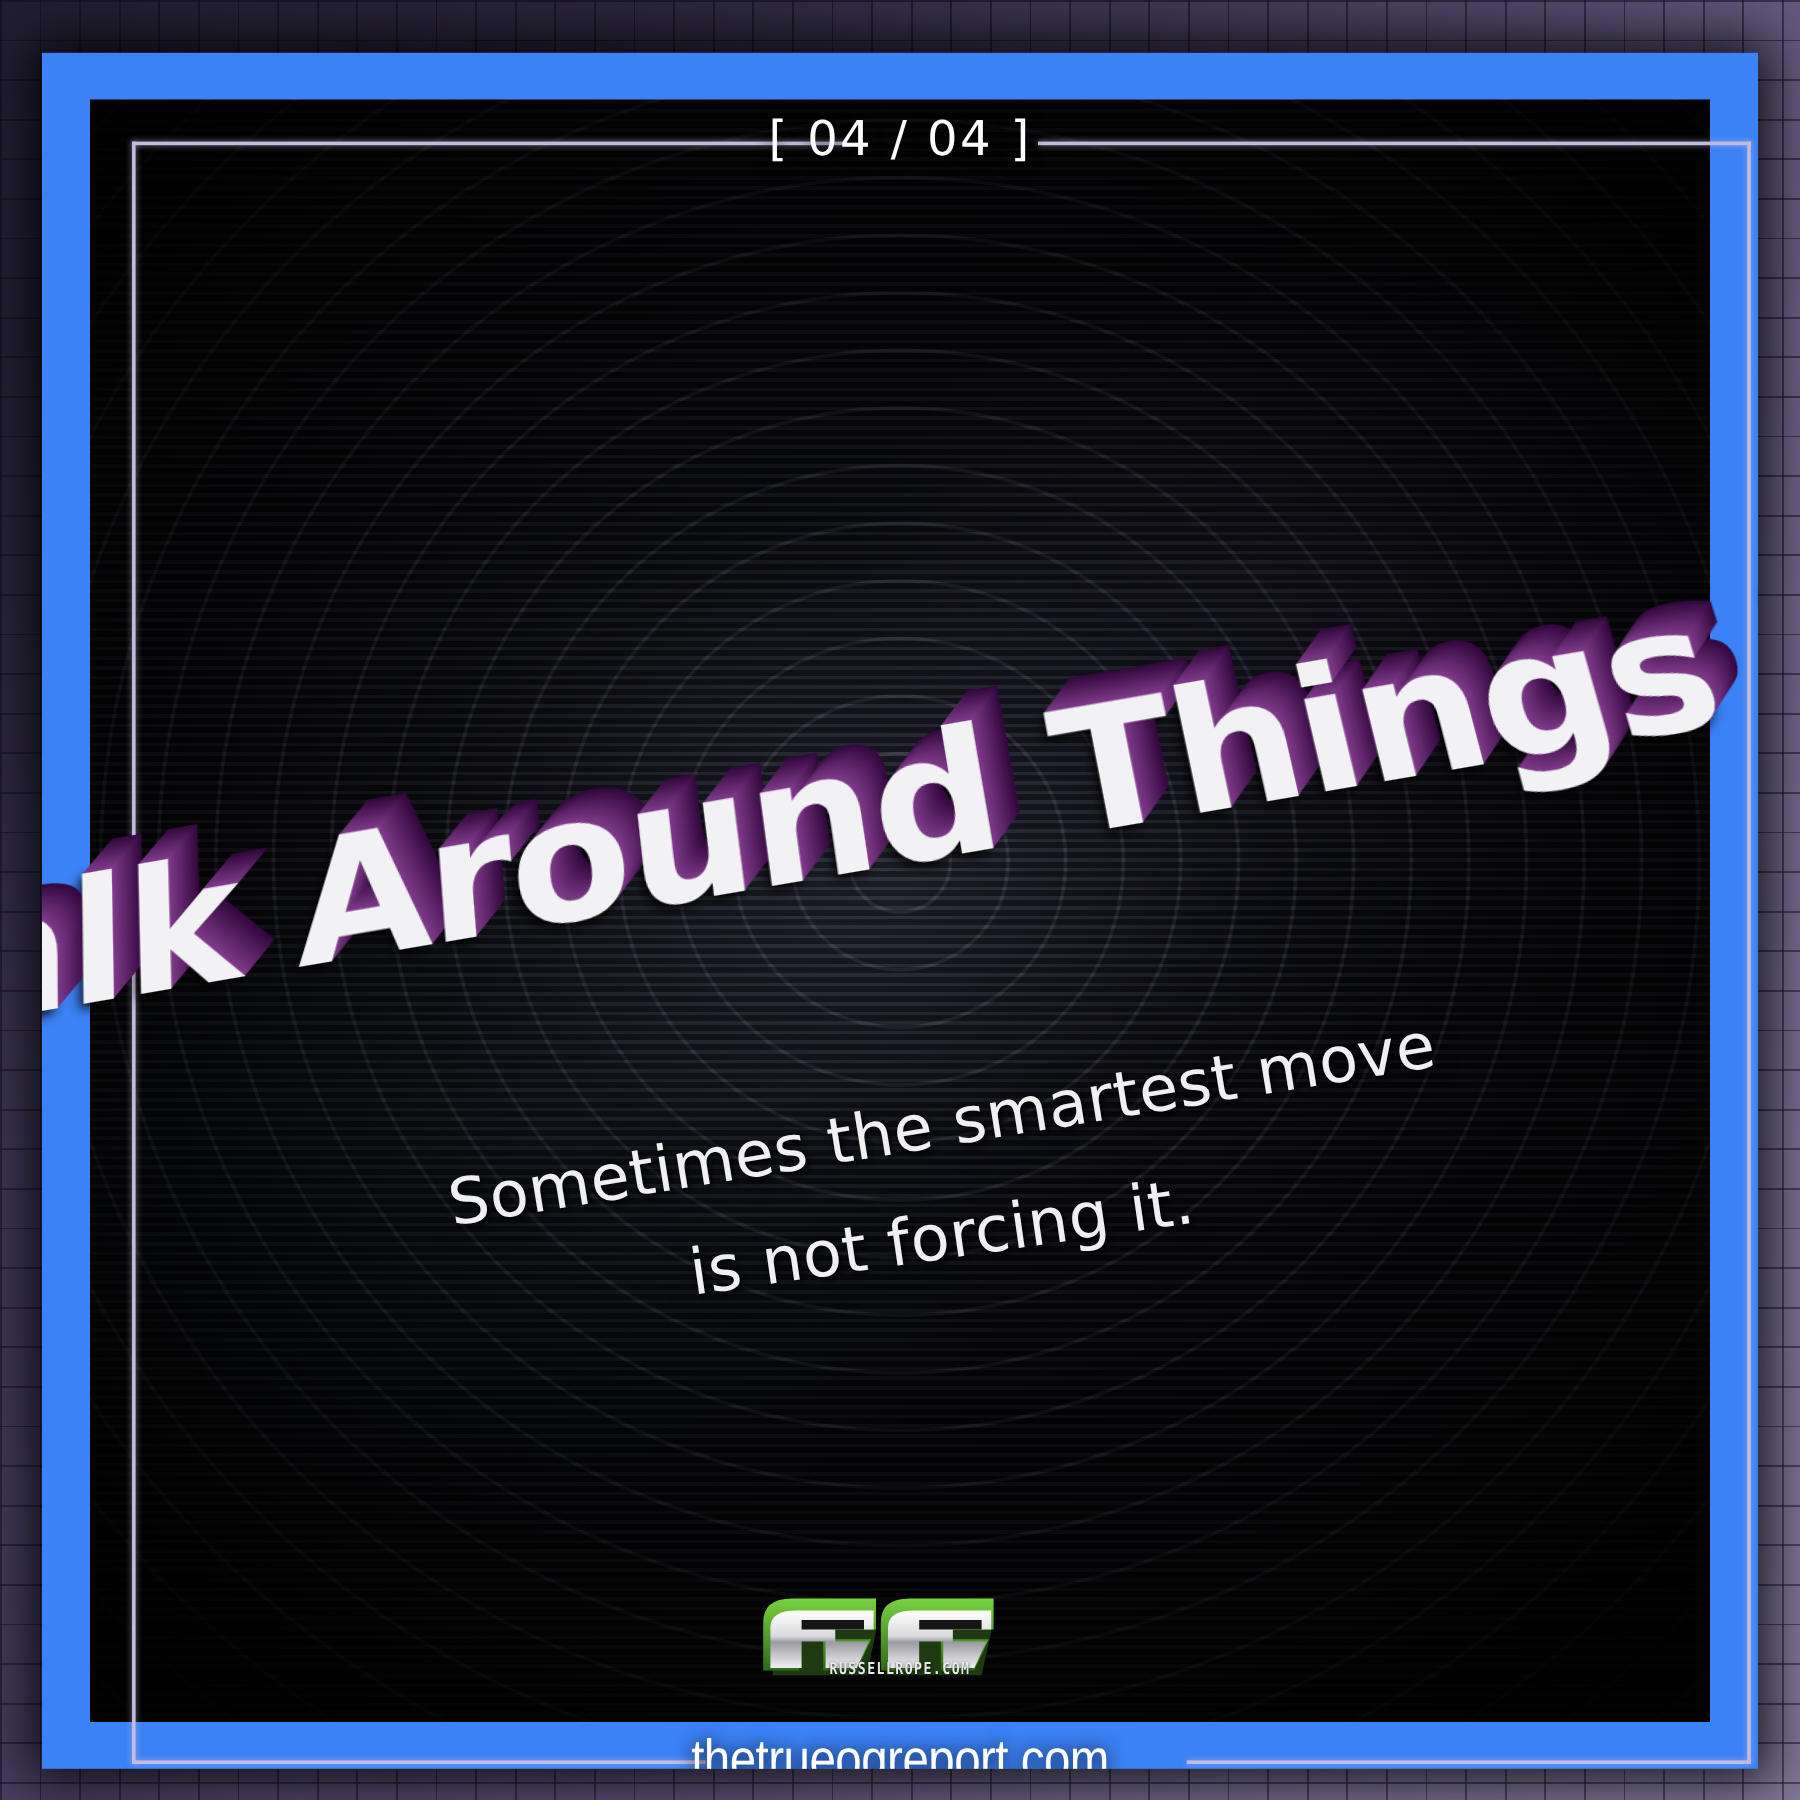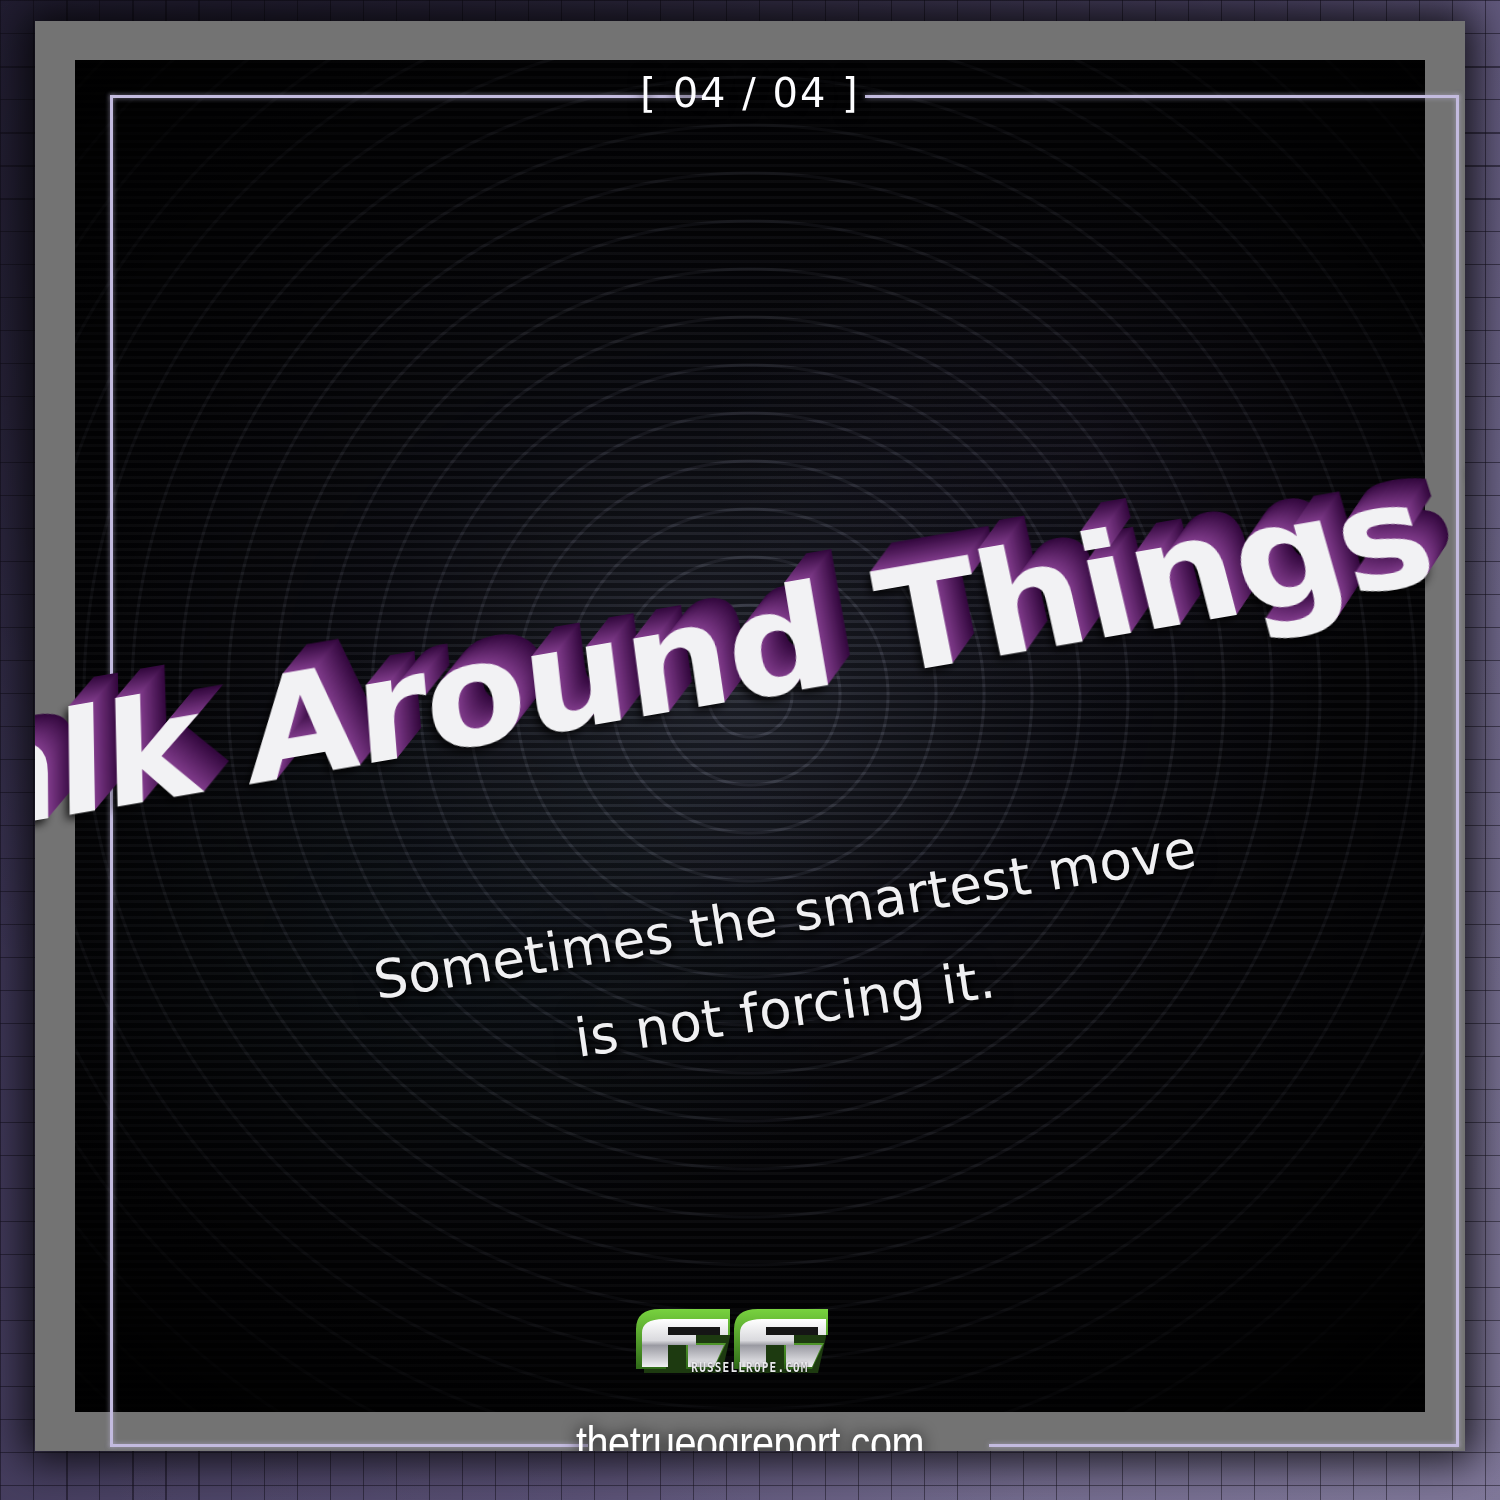--- a/index.html
+++ b/index.html
@@ -41,24 +41,24 @@
     inset: 0;
     background:
       radial-gradient(ellipse 120% 90% at 30% 15%, rgba(0,0,0,0.45) 0%, rgba(0,0,0,0) 60%),
       radial-gradient(ellipse 140% 110% at 80% 90%, rgba(255,255,255,0.05) 0%, rgba(0,0,0,0) 55%);
   }
 
   
   .card {
     position: absolute;
     left: 35px;
-    top: 21px;
+    top: 44px;
     width: 1430px;
     height: 1430px;
-    background: #737373;
+    background: #3b82f6;
     box-shadow: 0 0 40px 10px rgba(0,0,0,0.8);
     overflow: hidden;
   }
 
   
   .panel {
     position: absolute;
     left: 40px;
     top: 39px;
     width: 1350px;

